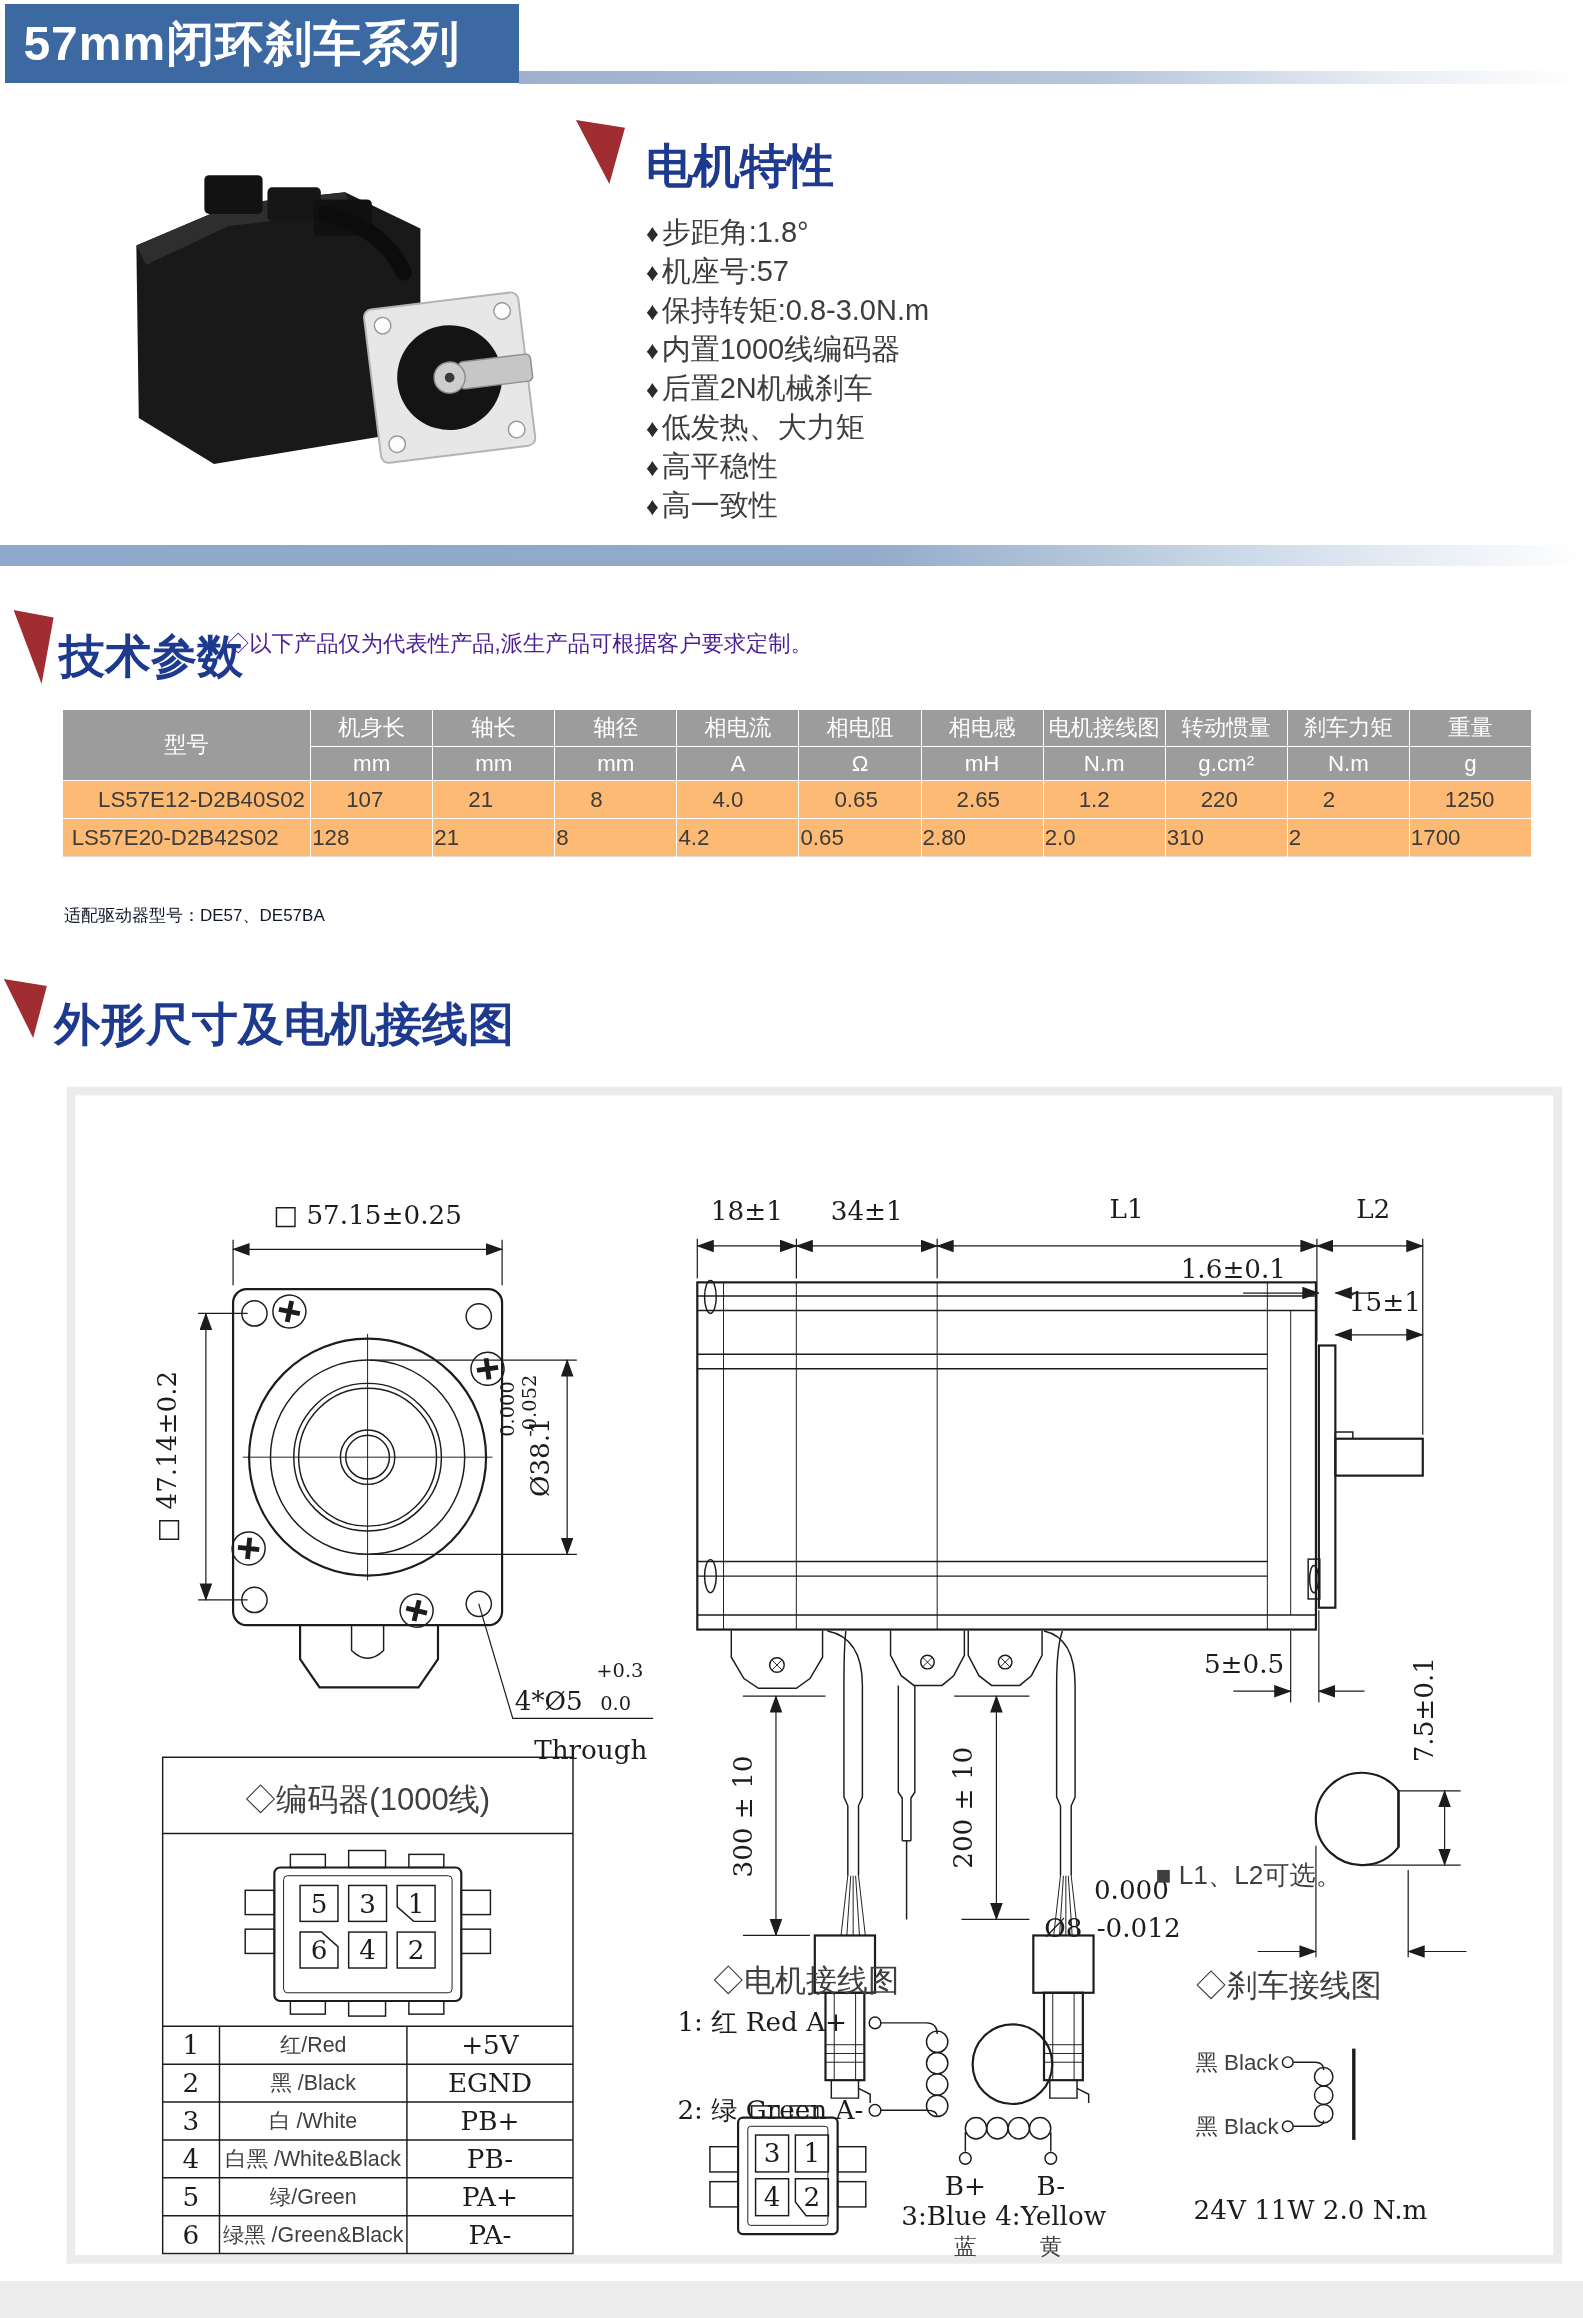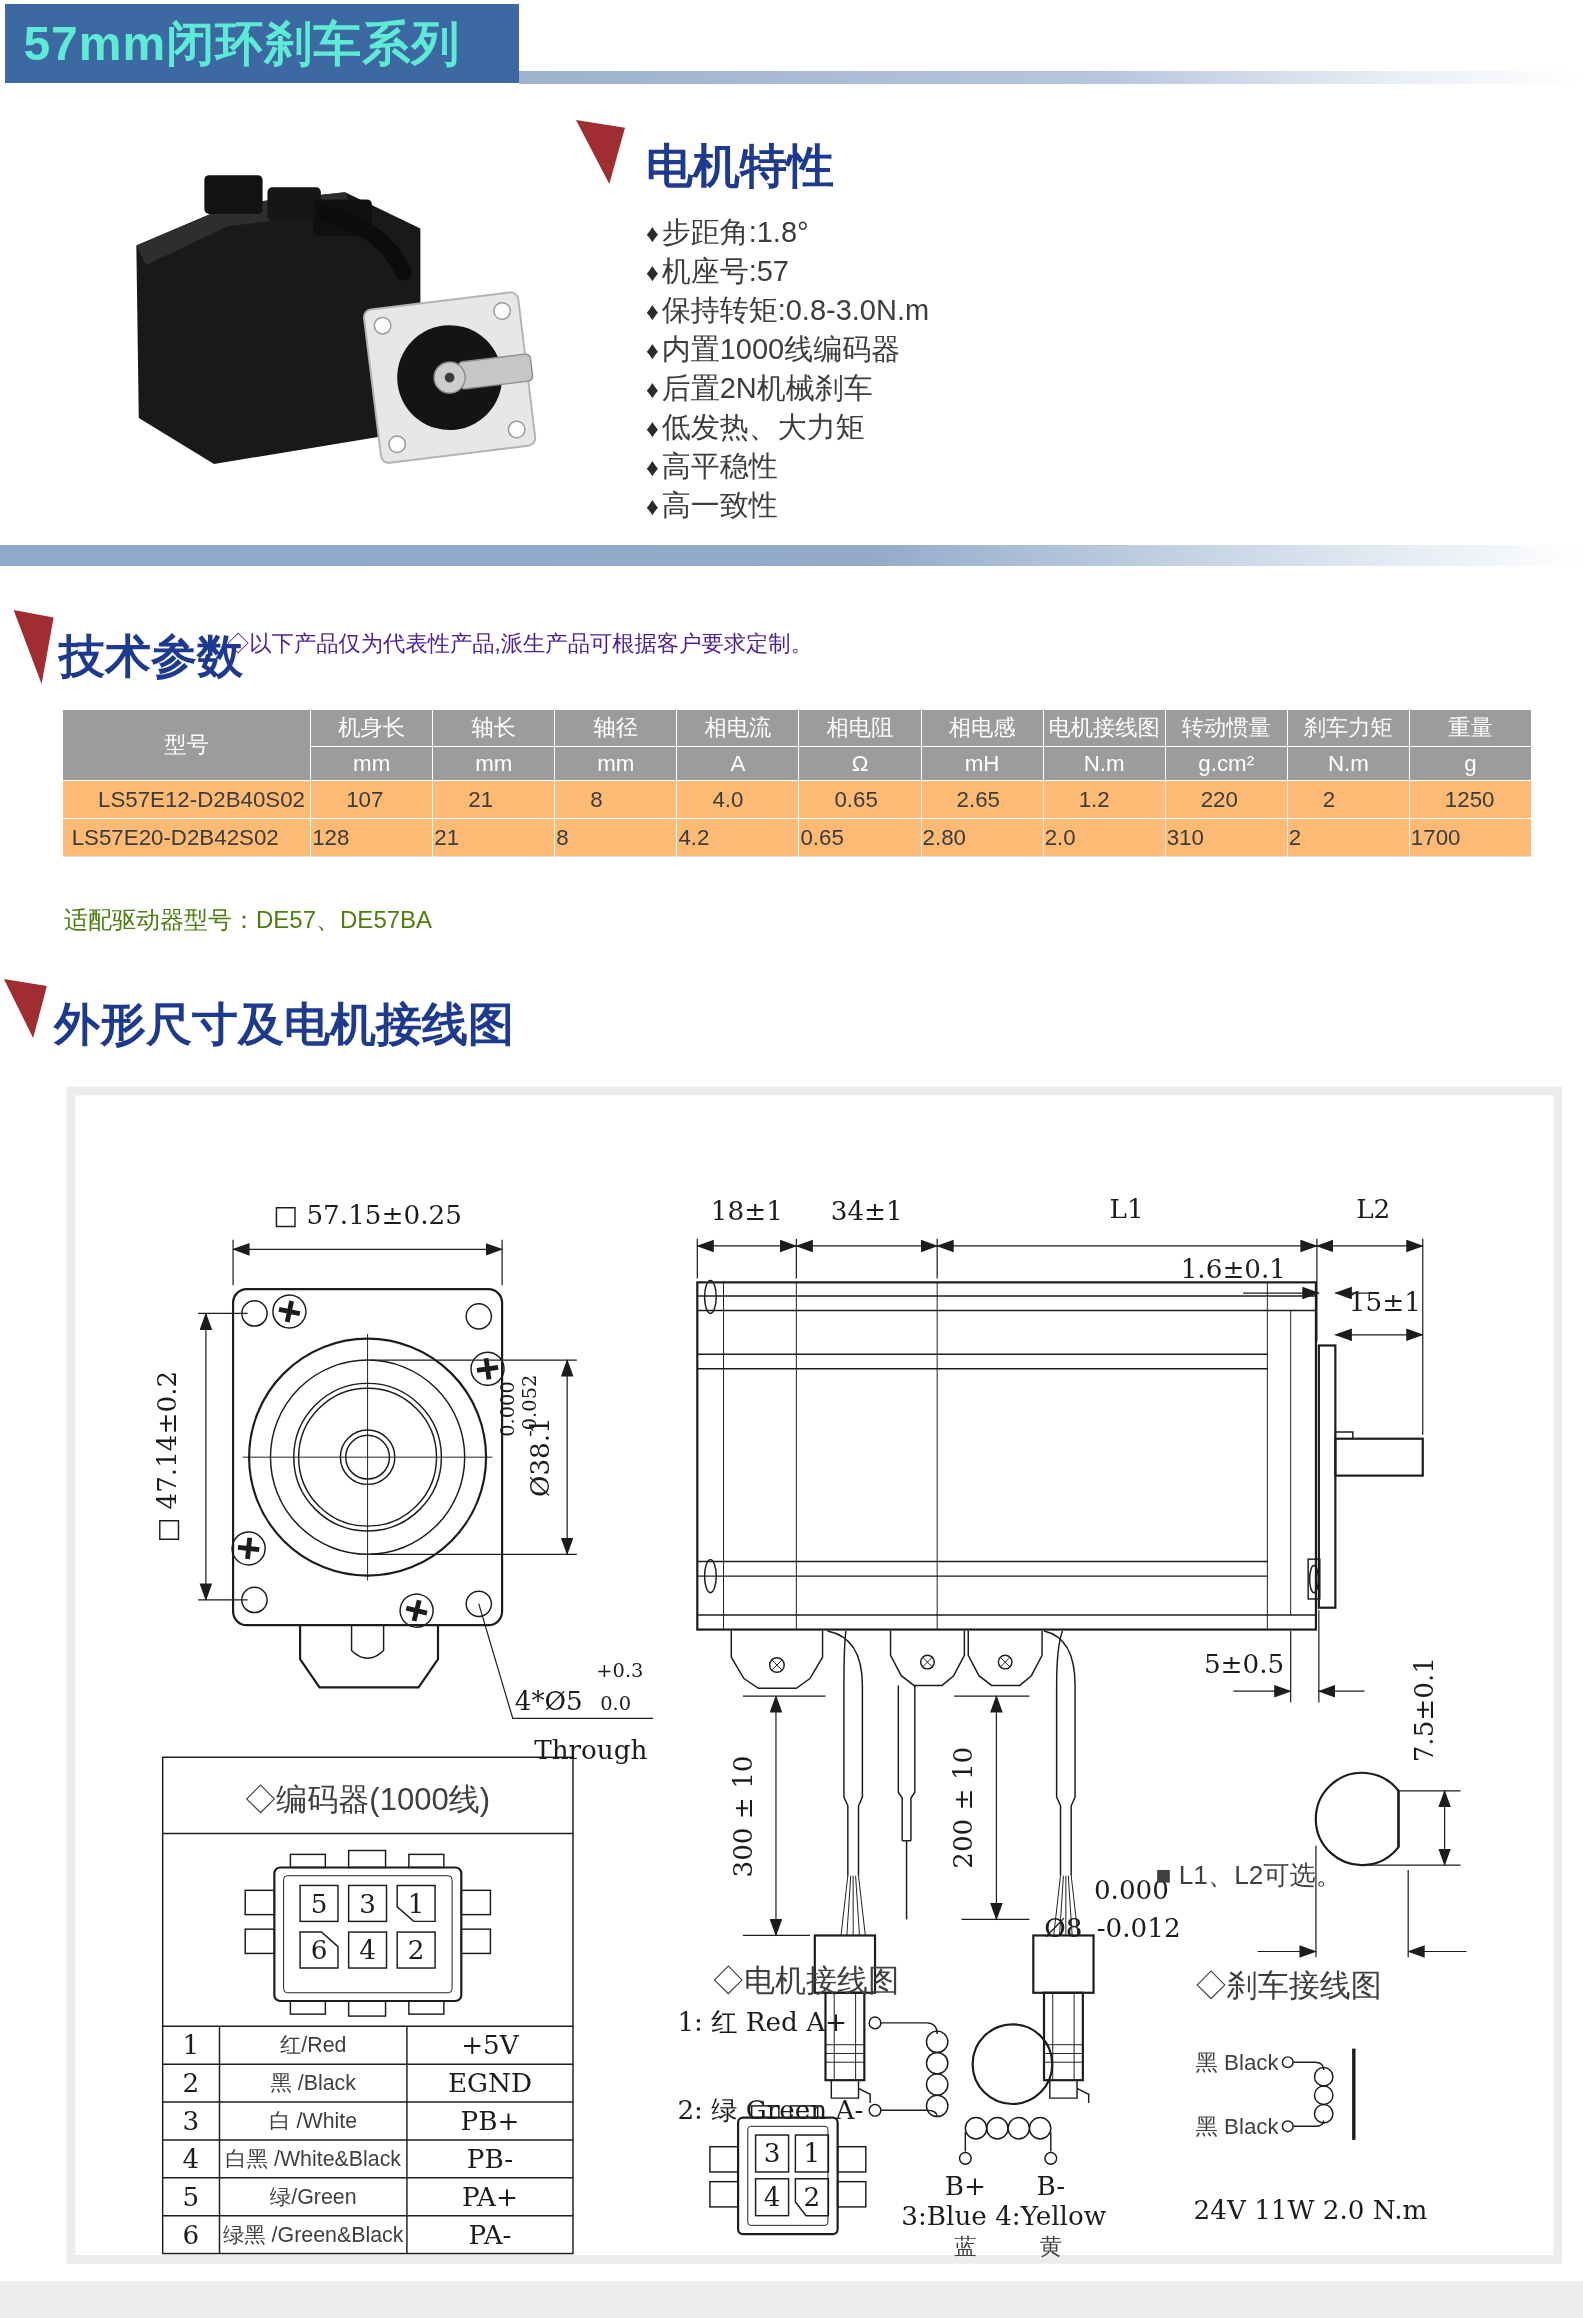--- a/index.html
+++ b/index.html
@@ -1,19 +1,19 @@
 <!DOCTYPE html>
 <html style="font-size:7.8px"><head>
 <meta charset="utf-8">
 <style>
   html,body{margin:0;padding:0;background:#fff;}
   body{width:1583px;height:2319px;position:relative;font-family:"Liberation Sans",sans-serif;color:#333;}
   .abs{position:absolute;}
   
-  .header-bar{left:4.9px;top:3.9px;width:514px;height:79px;background:#3c69a2;color:#5eead4;
+  .header-bar{left:4.9px;top:3.9px;width:514px;height:79px;background:#3c69a2;color:#ffffff;
     font-size:48px;font-weight:bold;line-height:79px;padding-left:18.5px;box-sizing:border-box;letter-spacing:1px;}
   .header-strip{left:519px;top:71px;width:1064px;height:12.6px;
     background:linear-gradient(to right,#9db1cd 0%,#b7c6dc 55%,#e9eef5 82%,#ffffff 100%);}
   
   .tri{background:#9f2d32;}
   .tri-features{left:576px;top:120px;width:49px;height:64px;clip-path:polygon(0 0,100% 12%,68% 100%);}
   .tri-specs{left:13.6px;top:610px;width:40px;height:74px;clip-path:polygon(0 0,100% 10%,70% 100%);}
   .tri-outline{left:3.9px;top:979px;width:43px;height:59px;clip-path:polygon(0 0,100% 12%,68% 100%);}
   .sec-title{color:#1d3a8f;font-weight:bold;margin-top:13px;}
   .features-title{left:646px;top:122px;font-size:47px;}
@@ -30,21 +30,21 @@
   
   table.specs{position:absolute;left:62px;top:709px;width:1470px;border-collapse:separate;border-spacing:1.5px;table-layout:fixed;}
   table.specs th{background:#9c9c9c;color:#fff;font-weight:normal;font-size:22.3px;text-align:center;}
   table.specs thead tr.names th{height:34px;}
   table.specs thead tr.units th{height:31px;}
   table.specs th.model{height:auto;}
   table.specs td{font-size:22.3px;color:#3c3c3c;text-align:left;height:35px;}
   table.specs tbody tr.r0 td{background:#fdba74;padding-left:35px;}
   table.specs tbody tr.r1 td{background:#fdba74;border-bottom:1.5px solid #dcdcdc;}
   table.specs td.model{text-align:left;padding-left:8.7px;}
-  .driver-note{left:64px;top:904px;font-size:24px;color:#4d7c0f;}
+  .driver-note{left:64px;top:904px;font-size:17px;color:#0f172a;}
   
   .diagram-svg{left:0;top:1083px;}
   .bottom-strip{left:0;top:2281px;width:1583px;height:38px;background:#ededed;}
   
   .ln{stroke:#1c1c1c;stroke-width:3px;fill:none;}
   .ln4{stroke:#1c1c1c;stroke-width:4.5px;fill:none;}
   .thin{stroke:#1c1c1c;stroke-width:2px;fill:none;}
   .dim{stroke:#1c1c1c;stroke-width:2.5px;fill:none;}
   text.cad{font-family:"DejaVu Serif",serif;fill:#1c1c1c;font-size:54px;}
   text.cads{font-family:"DejaVu Serif",serif;fill:#1c1c1c;font-size:40px;}

